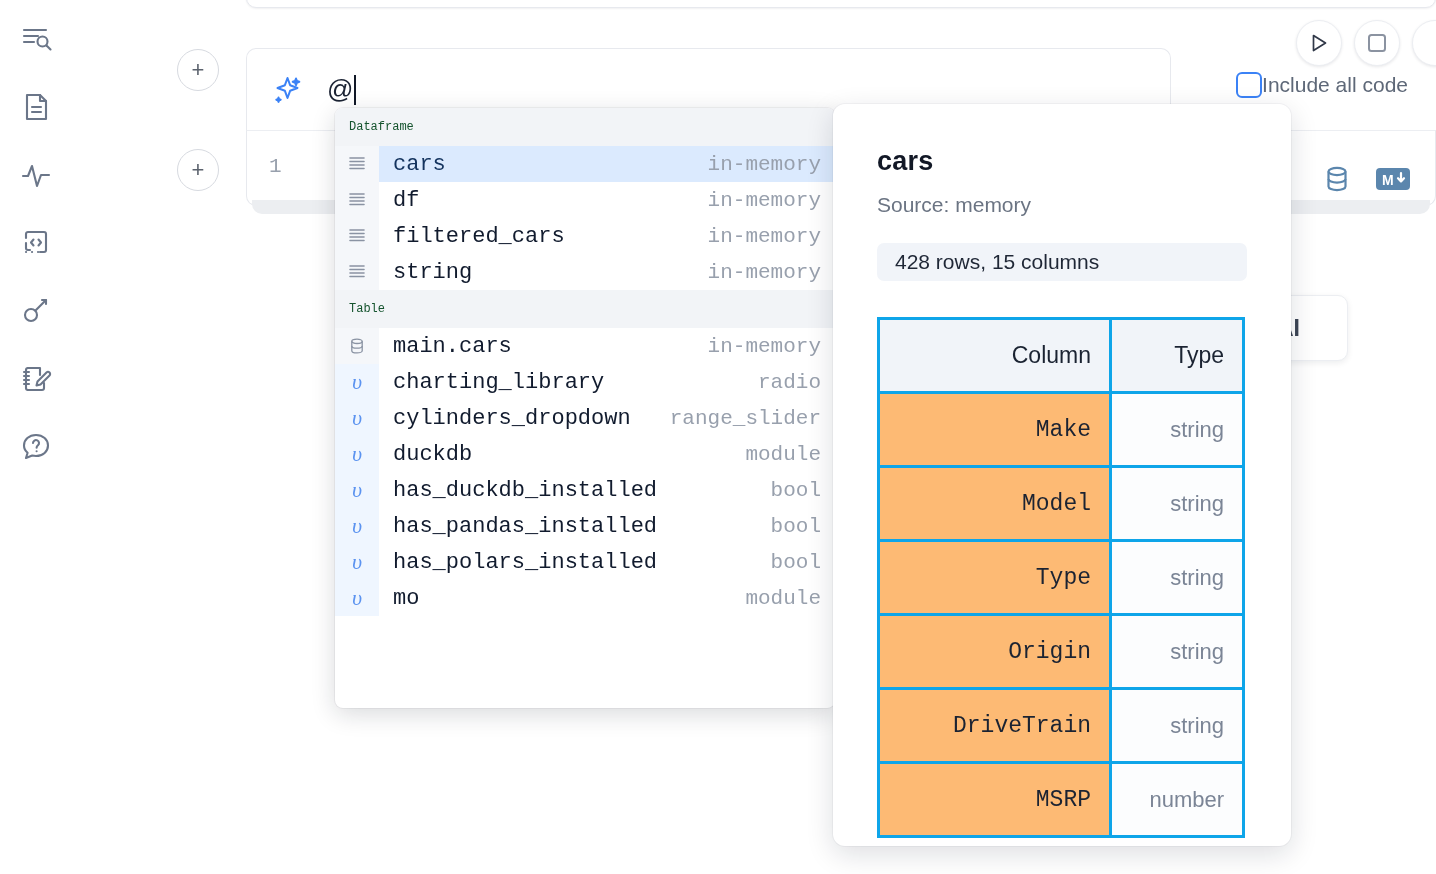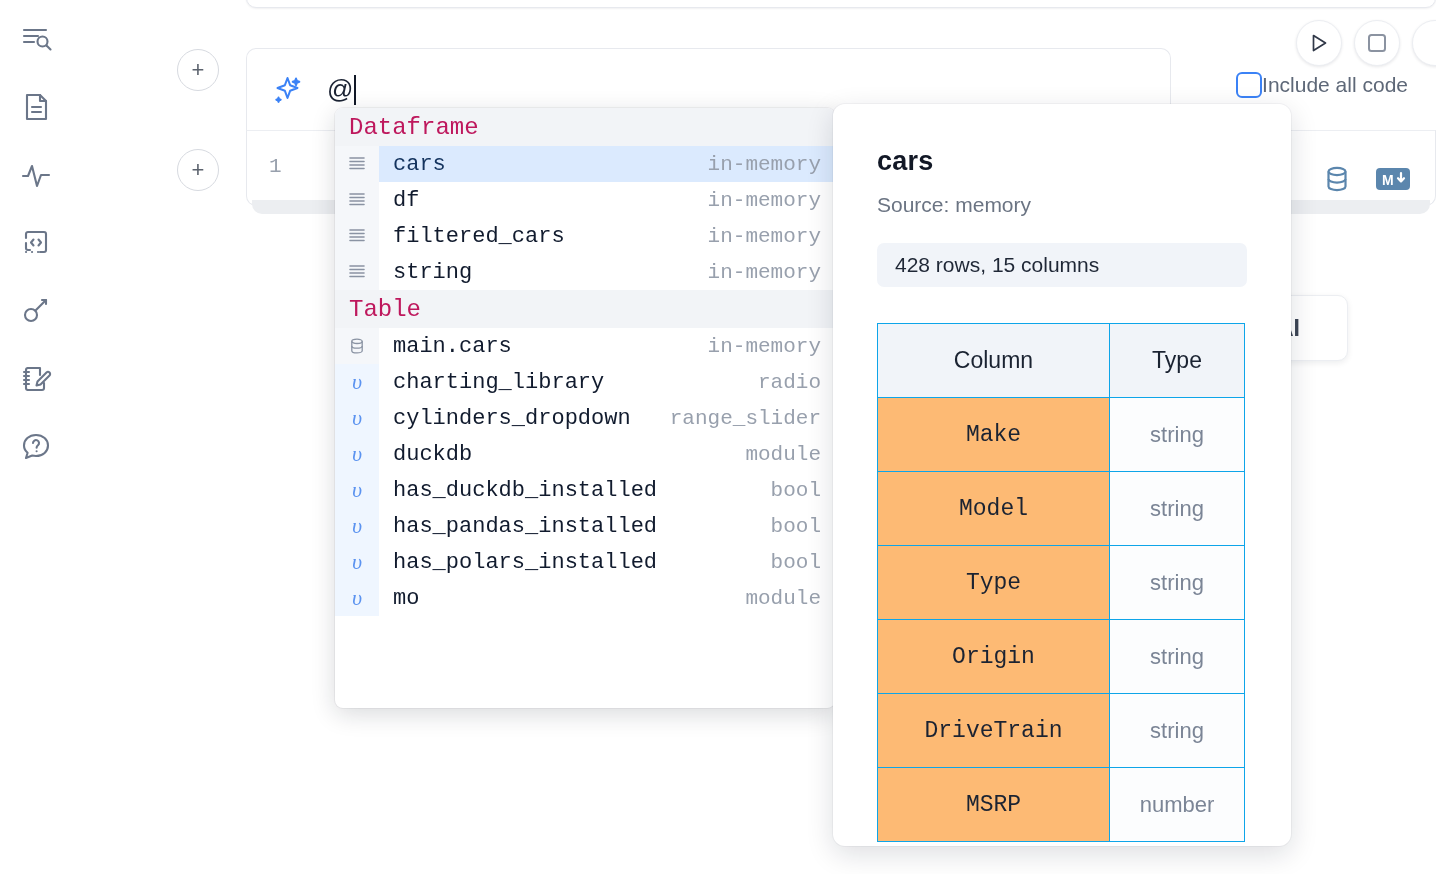--- a/index.html
+++ b/index.html
@@ -107,21 +107,21 @@
 
   
   .ac {
     position: absolute; left: 335px; top: 108px; width: 500px; height: 600px;
     background: #fff; border-radius: 8px; overflow: hidden;
     box-shadow: 0 6px 24px rgba(16,24,40,.16), 0 0 0 1px rgba(16,24,40,.05);
     font-family: "Liberation Mono", monospace;
   }
   .ac-section {
     height: 38px; background: #f2f4f7; display: flex; align-items: center;
-    padding-left: 14px; font-size: 24px; color: #be185d;
+    padding-left: 14px; font-size: 12px; color: #14532d;
   }
   .ac-row {
     height: 36px; display: flex; align-items: center; background: #fff; cursor: pointer;
   }
   .ac-row.sel .ac-name-wrap { background: #dbeafe; }
   .ac-gutter {
     width: 44px; height: 36px; flex: none; background: #f5f7fa;
     display: flex; align-items: center; justify-content: center; color: #8a93a3;
   }
   .ac-row.var .ac-gutter { background: #eff6ff; color: #5b93f0; }
@@ -142,27 +142,27 @@
   
   .preview {
     position: absolute; left: 833px; top: 104px; width: 458px; height: 742px;
     background: #fff; border-radius: 12px;
     box-shadow: 0 8px 28px rgba(16,24,40,.14), 0 0 0 1px rgba(16,24,40,.04);
     overflow: hidden; padding: 42px 44px 0 44px;
   }
   .pv-title { font-size: 27px; font-weight: 700; color: #121826; letter-spacing: .2px; }
   .pv-source { margin-top: 16px; font-size: 21px; color: #6b7483; }
   .pv-badge {
-    margin-top: 26px; height: 44px; background: #f1f4f9; border-radius: 7px;
+    margin-top: 26px; height: 38px; background: #f1f4f9; border-radius: 7px;
     display: flex; align-items: center; padding-left: 18px;
     font-size: 21px; color: #1f2736;
   }
   .pv-table { margin-top: 36px; width: 368px; border-collapse: collapse; }
   .pv-table th, .pv-table td {
-    border: 1px solid #0ea5e9; text-align: center; height: 74px; padding: 0 18px;
+    border: 3px solid #0ea5e9; text-align: right; height: 74px; padding: 0 18px;
   }
   .pv-table th { background: #f1f4f9; font-weight: 400; font-size: 23px; color: #1b2332; }
   .pv-table td.colname {
     font-family: "Liberation Mono", monospace; font-size: 23px; color: #1b2332;
     background: #fdba74; width: 232px;
   }
   .pv-table td.coltype { font-size: 22px; color: #7b8596; background: #fcfdfe; }
 
   
   .page-scroll {

